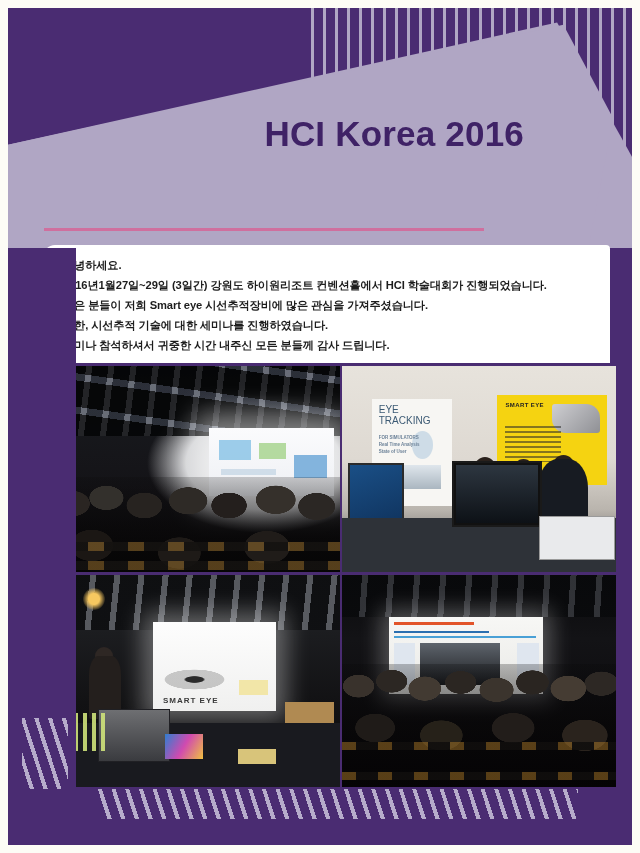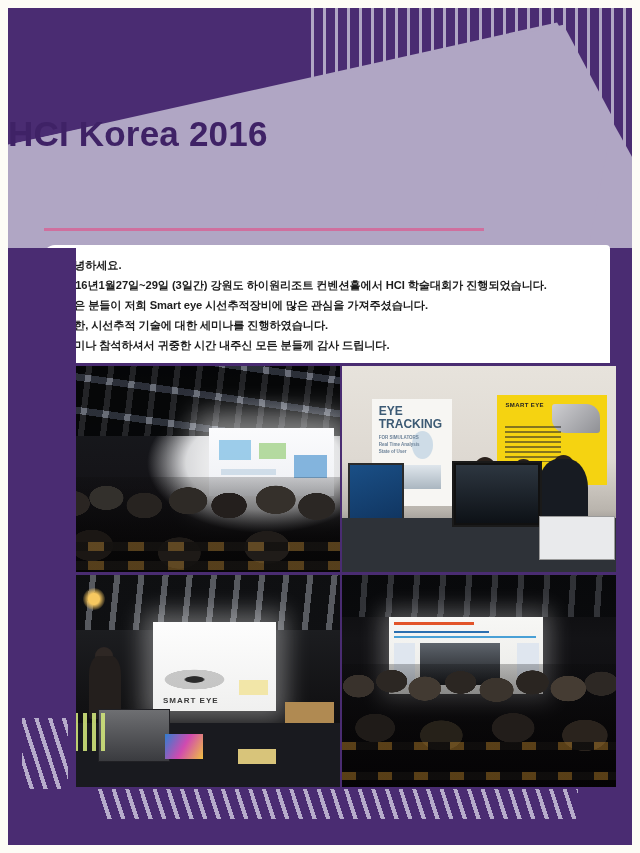--- a/index.html
+++ b/index.html
@@ -29,21 +29,21 @@
     position:absolute;left:0;top:0;width:624px;height:240px;
     background:#b0a6c4;
     clip-path:polygon(0% 100%, 0% 57%, 88% 6%, 100% 62%, 100% 100%);
   }
   .hdr-shape2{
     position:absolute;left:0;top:0;width:624px;height:240px;
     background:#b0a6c4;
     clip-path:polygon(0% 100%, 0% 57%, 89% 7%, 97% 46%, 93% 100%);
   }
   .title-wrap{
-    position:absolute;left:0;top:108px;width:516px;text-align:left;
+    position:absolute;left:0;top:108px;width:516px;text-align:right;
     color:#3f2266;line-height:1.02;
   }
   .title-1{font-size:35px;font-weight:bold;letter-spacing:.2px;}
   .title-2{font-size:35px;font-weight:bold;letter-spacing:.2px;margin-top:2px;}
   .pinkline{position:absolute;left:36px;top:220px;width:440px;height:3px;background:#cf6f9e;}
 
   
   .card{
     position:absolute;left:35px;top:237px;width:567px;
     background:#ffffff;
@@ -92,21 +92,21 @@
 
   
   .p2{background:linear-gradient(180deg,#e7e3dc 0%,#ded9d2 45%,#b9b4ad 70%,#3b3a3c 100%);}
   .p2 .yellow{position:absolute;right:4%;top:14%;width:40%;height:44%;background:#f5d311;}
   .p2 .yellow .ytxt{position:absolute;left:8%;top:8%;font-size:6px;font-weight:bold;color:#222;letter-spacing:.4px;}
   .p2 .yellow .yimg{position:absolute;right:6%;top:10%;width:44%;height:32%;
      background:linear-gradient(135deg,#cfcfd2,#8f9095);border-radius:3px 14px 3px 14px;}
   .p2 .yellow .ylines{position:absolute;left:8%;top:34%;width:50%;height:40%;
      background:repeating-linear-gradient(180deg,rgba(40,40,40,.55) 0 1.5px,transparent 1.5px 5px);}
   .p2 .poster{position:absolute;left:11%;top:16%;width:29%;height:52%;background:#f7f6f3;}
-  .p2 .poster .pt{position:absolute;left:8%;top:6%;font-size:12px;font-weight:bold;color:#3c5a74;line-height:1.05;}
+  .p2 .poster .pt{position:absolute;left:8%;top:6%;font-size:10px;font-weight:normal;color:#3c5a74;line-height:1.05;}
   .p2 .poster .ps{position:absolute;left:8%;top:34%;font-size:4.5px;font-weight:bold;color:#6d8399;line-height:1.5;}
   .p2 .poster .pimg{position:absolute;left:12%;bottom:16%;width:74%;height:22%;
      background:linear-gradient(180deg,#dfe6ec,#aab6c0);}
   .p2 .poster .pdot{position:absolute;left:50%;top:30%;width:26%;height:26%;border-radius:50%;background:#c3d6e4;opacity:.8;}
   .p2 .kiosk{position:absolute;left:2%;top:47%;width:19%;height:38%;
      background:linear-gradient(160deg,#1a4f86,#0d2d55);border:2px solid #2b2b2b;}
   .p2 .table{position:absolute;left:0;bottom:0;width:100%;height:26%;background:#2e3238;}
   .p2 .monitor{position:absolute;left:40%;bottom:22%;width:31%;height:30%;
      background:#111;border:2px solid #1a1a1a;}
   .p2 .monitor i{position:absolute;inset:2px;background:linear-gradient(180deg,#2d3640,#0d1116);display:block;}

